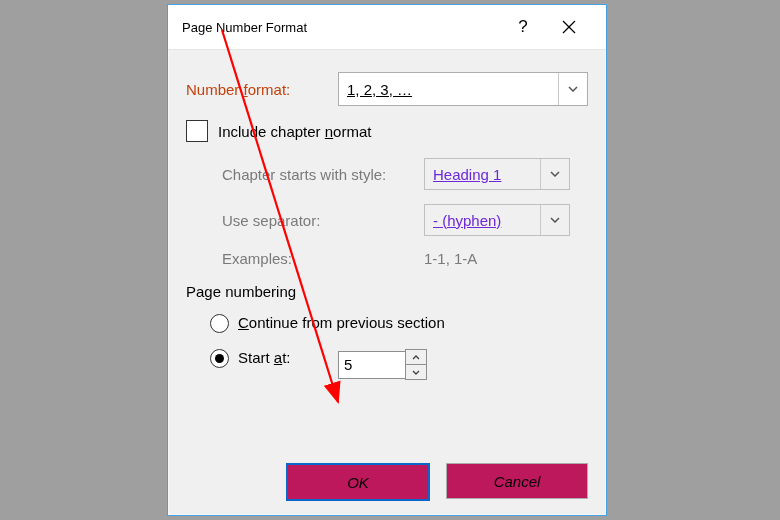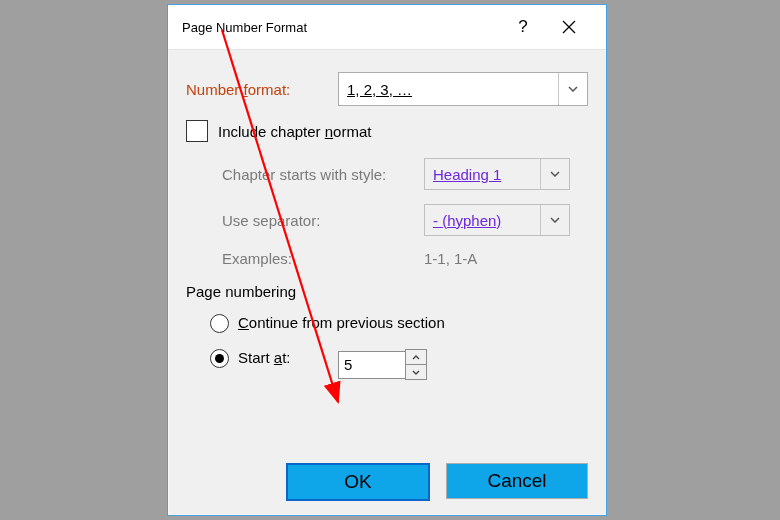--- a/index.html
+++ b/index.html
@@ -197,26 +197,27 @@
     position: absolute;
     bottom: 14px;
     right: 18px;
     display: flex;
     gap: 16px;
   }
   .btn {
     width: 140px;
     height: 34px;
     border: 1px solid #adadad;
-    background: #0ea5e9;
+    background: #be185d;
     display: flex;
     align-items: center;
     justify-content: center;
     cursor: pointer;
-    font-size: 19px;
+    font-size: 15px;
+    font-style: italic;
   }
   .btn.primary {
     border: 2px solid #0a66c9;
   }
 
   .annotation-arrow {
     position: absolute;
     left: 0; top: 0;
     pointer-events: none;
   }

